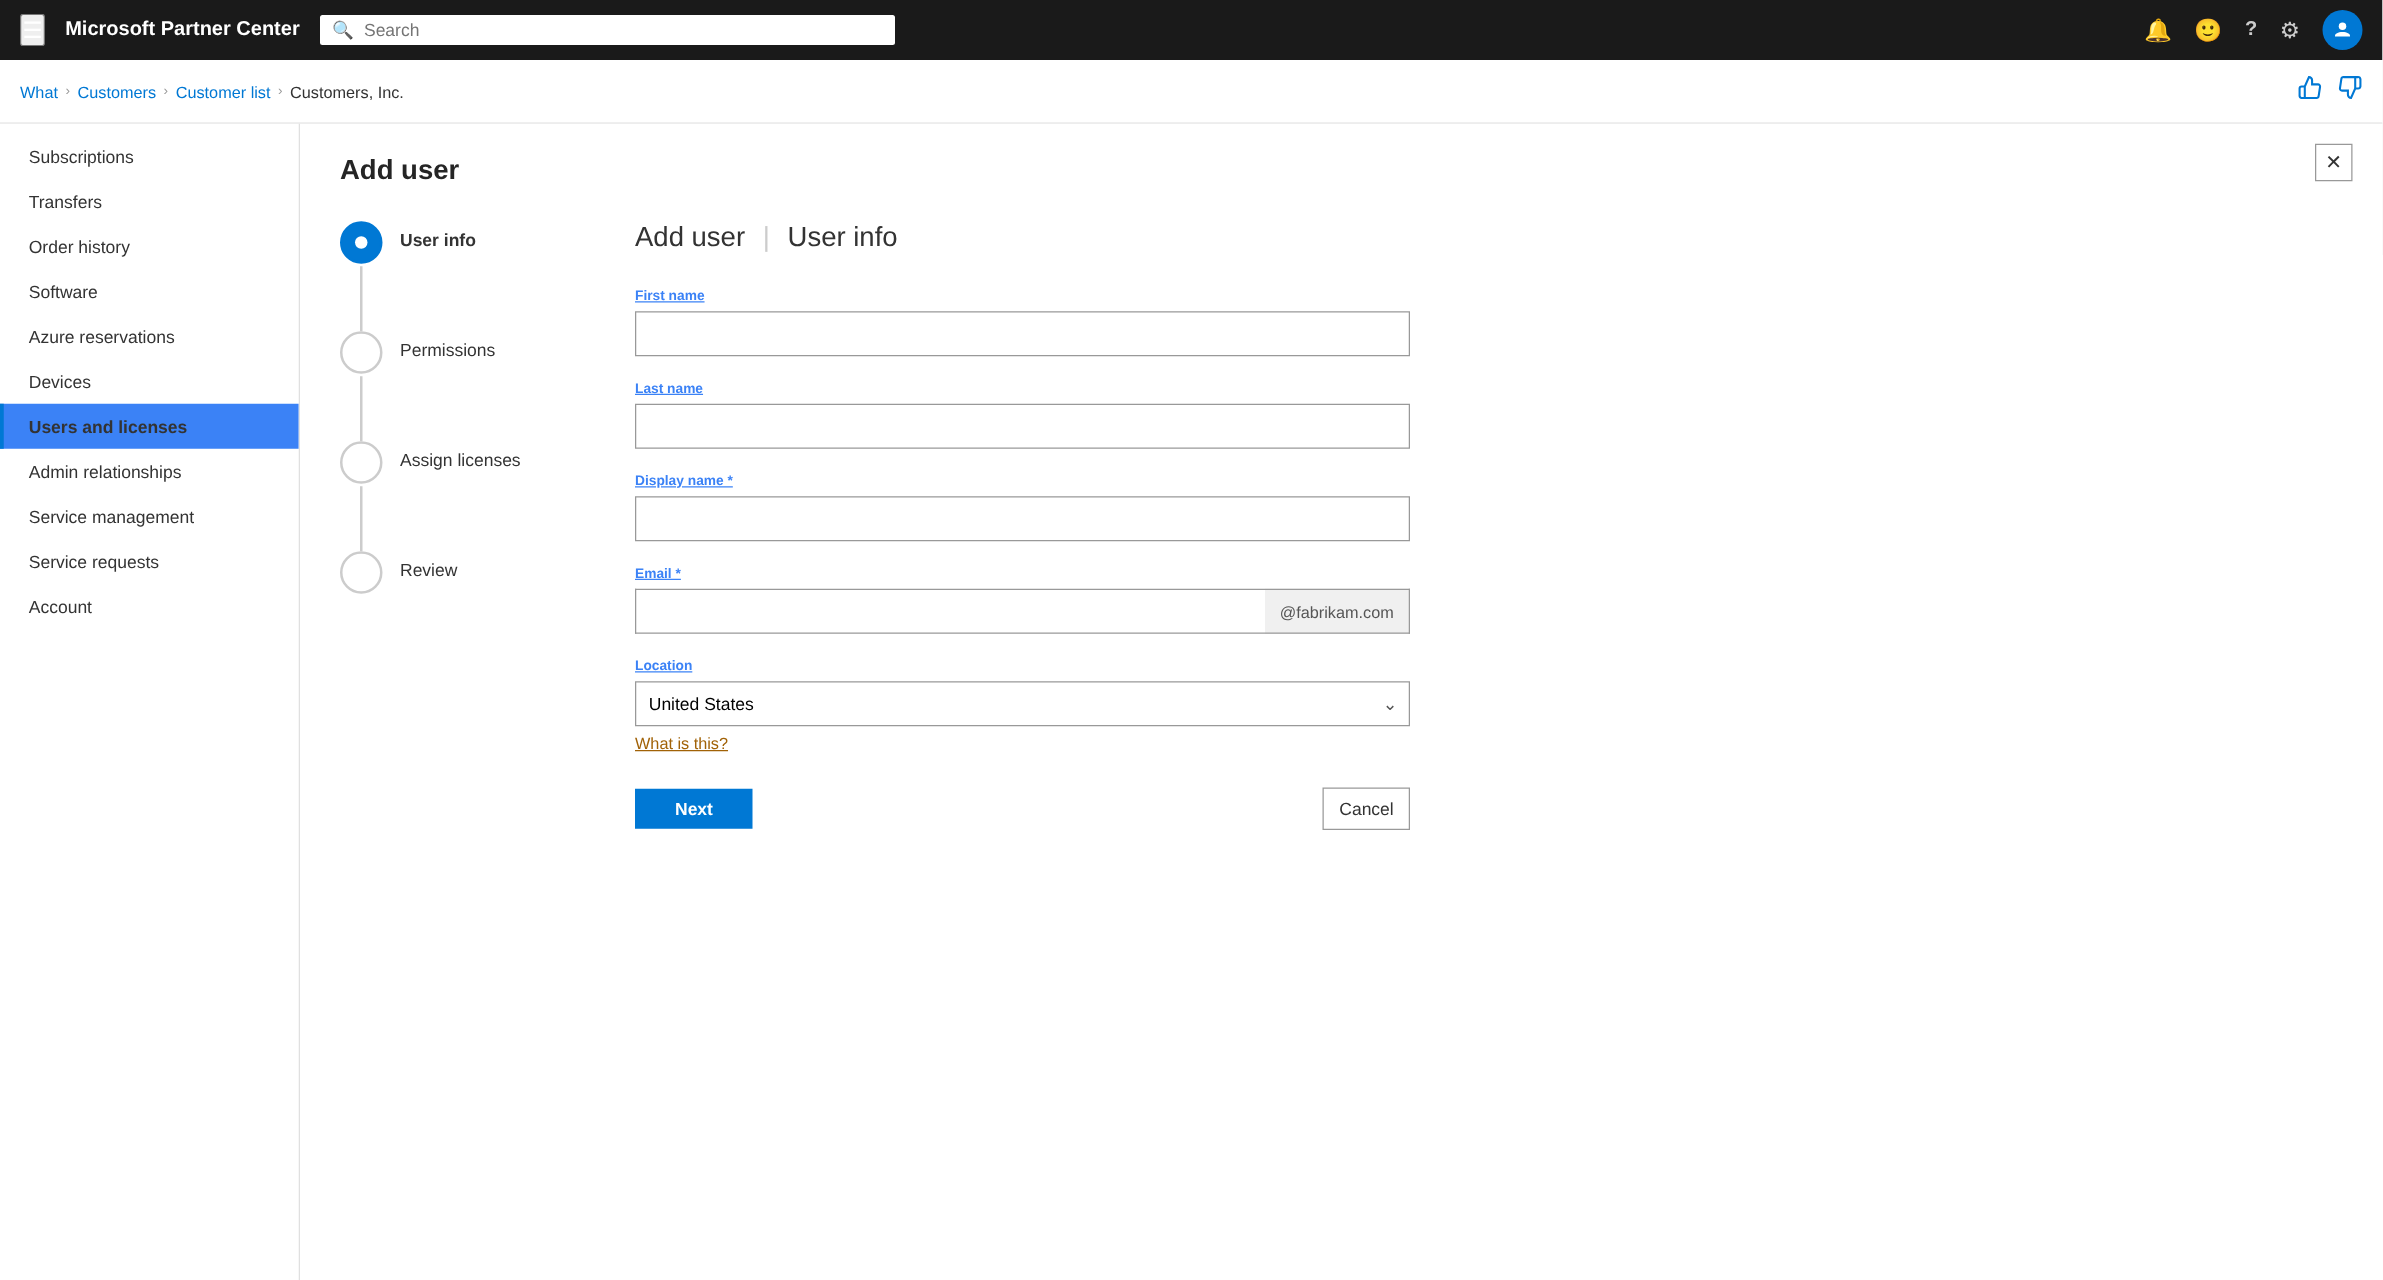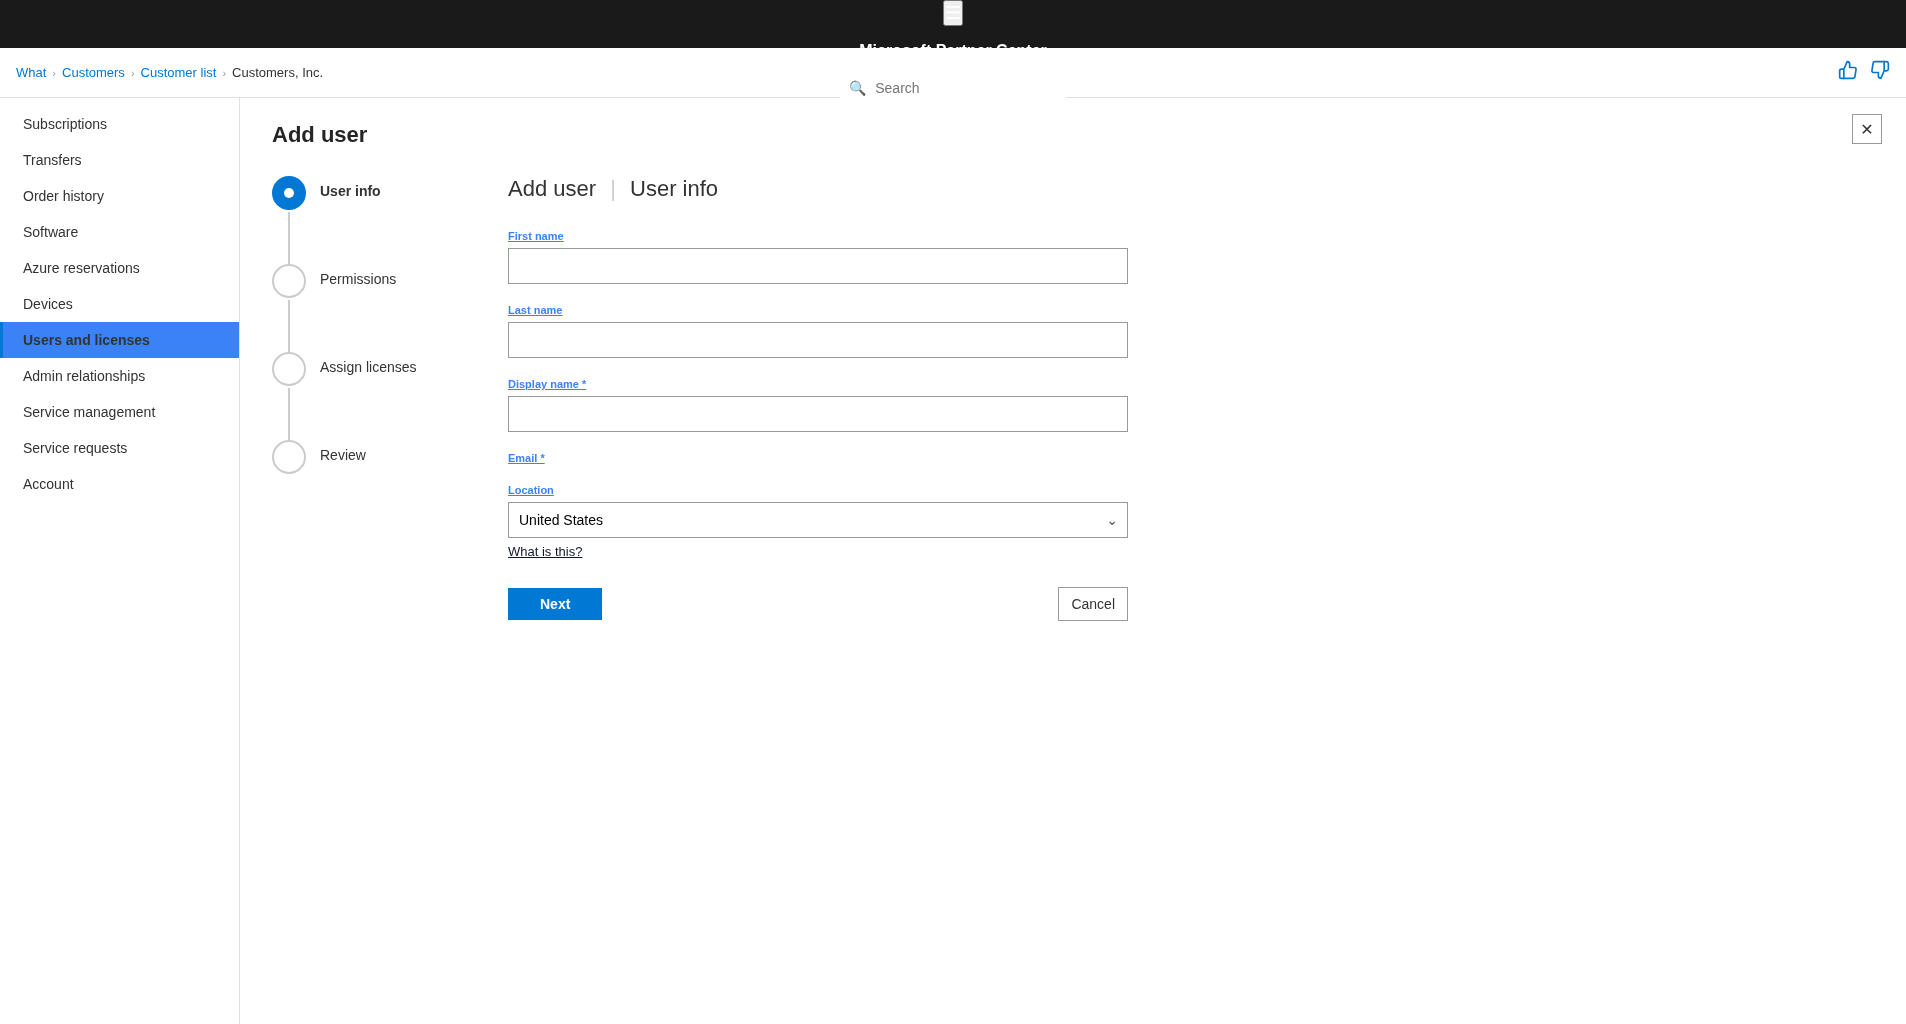--- a/index.html
+++ b/index.html
@@ -7,21 +7,20 @@
 
     
     .topnav {
       display: flex;
       align-items: center;
       background: #1a1a1a;
       color: #fff;
       height: 48px;
       padding: 0 16px;
       gap: 16px;
-      flex-direction: column;
     }
     .topnav-hamburger { font-size: 18px; cursor: pointer; color: #fff; }
     .topnav-title { font-size: 16px; font-weight: 600; color: #fff; white-space: nowrap; }
     .topnav-search {
       flex: 1;
       max-width: 460px;
       display: flex;
       align-items: center;
       background: #fff;
       border-radius: 2px;
@@ -249,21 +248,21 @@
       position: absolute;
       right: 10px;
       top: 50%;
       transform: translateY(-50%);
       pointer-events: none;
       color: #555;
       font-size: 14px;
     }
 
     .what-is-this {
-      color: #0f172a;
+      color: #a16207;
       text-decoration: underline;
       cursor: pointer;
       font-size: 13px;
       display: inline-block;
       margin-top: 6px;
       background: none;
       border: none;
     }
 
     .form-actions {
@@ -441,20 +440,24 @@
           <input type="text" class="form-input" placeholder="" style="">
         </div>
 
         <div class="form-field">
           <label class="form-label">Display name *</label>
           <input type="text" class="form-input" placeholder="" style="">
         </div>
 
         <div class="form-field">
           <label class="form-label">Email *</label>
+          <div class="email-field-wrapper">
+            <input type="text" class="email-input" placeholder="" style="">
+            <div class="email-domain">@fabrikam.com</div>
+          </div>
         </div>
 
         <div class="form-field">
           <label class="form-label">Location</label>
           <div class="form-select-wrapper">
             <select class="form-select">
               <option value="United States">United States</option>
               <option value="Canada">Canada</option>
               <option value="United Kingdom">United Kingdom</option>
               <option value="Australia">Australia</option>

